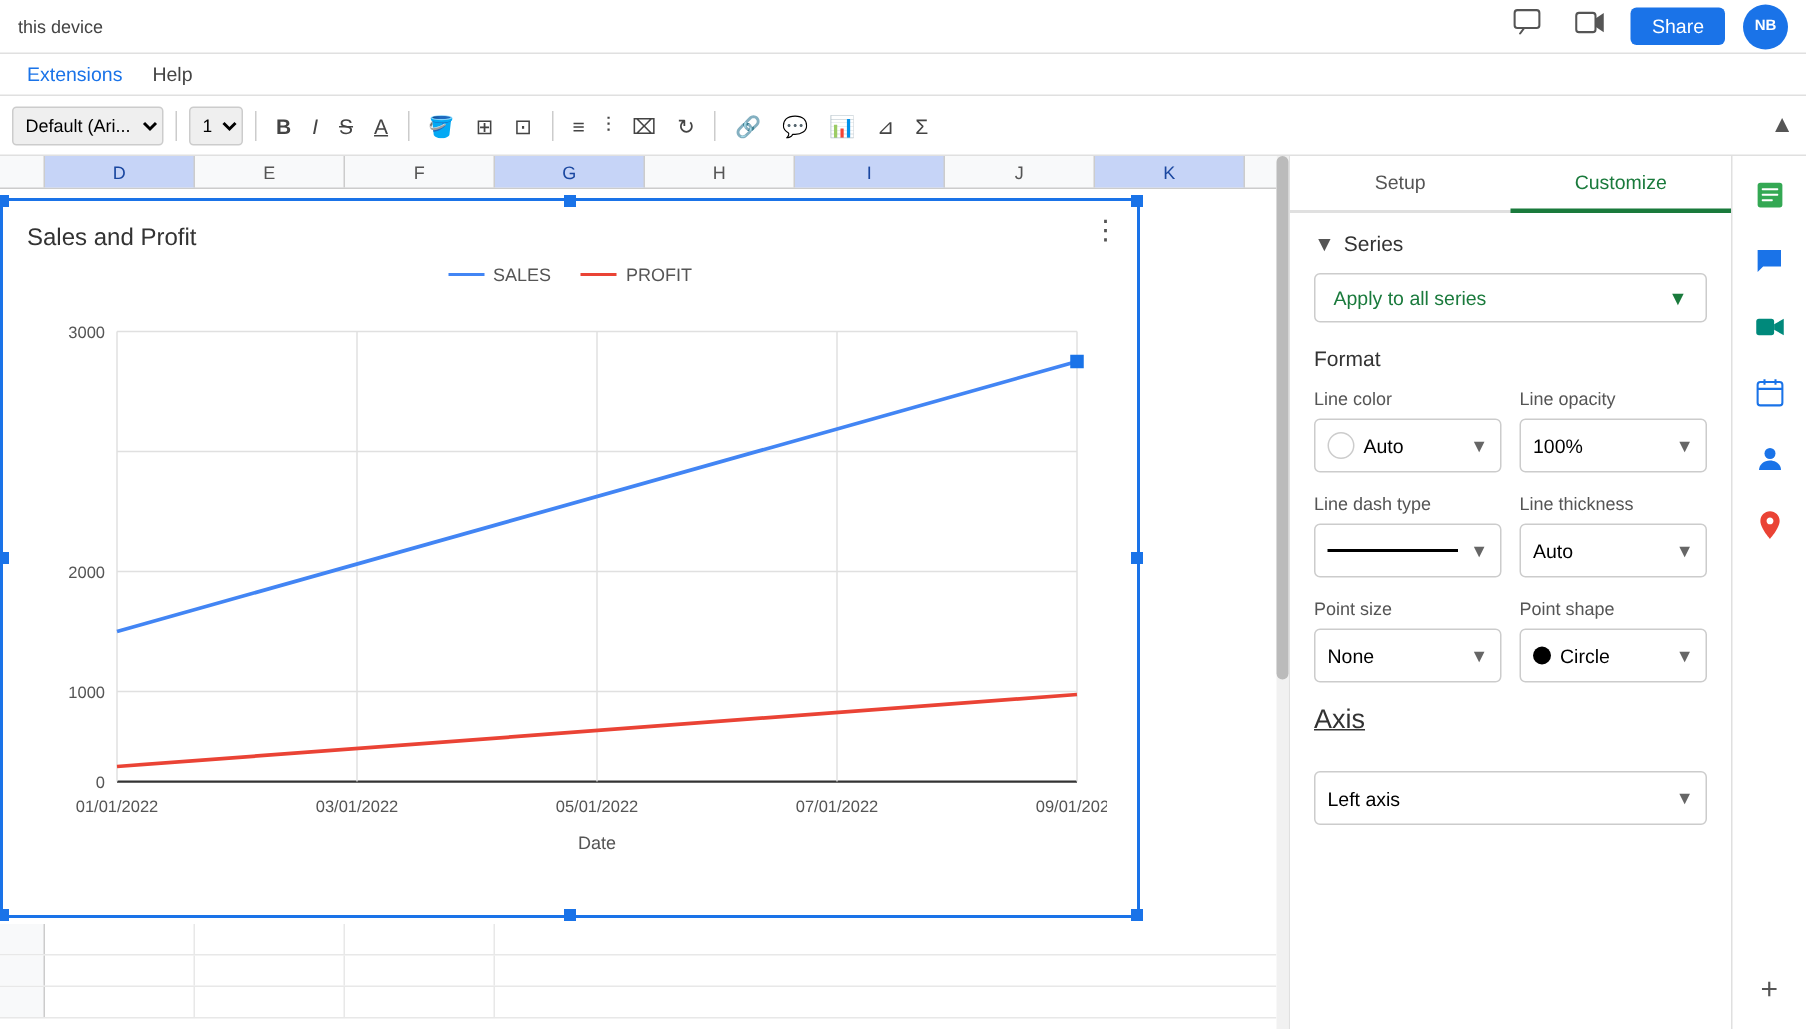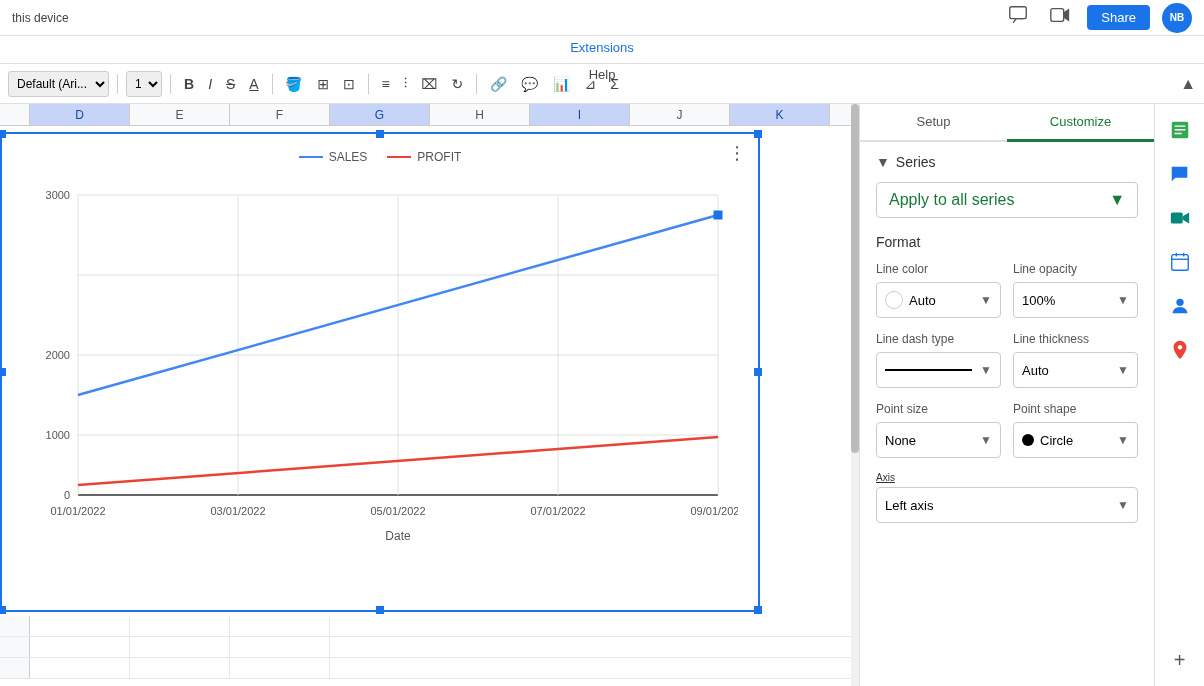--- a/index.html
+++ b/index.html
@@ -7,21 +7,21 @@
 
     
     .top-bar { display: flex; align-items: center; justify-content: space-between; padding: 4px 12px; border-bottom: 1px solid #e0e0e0; height: 36px; }
     .top-bar-left { font-size: 12px; color: #444; }
     .top-bar-right { display: flex; align-items: center; gap: 12px; }
     .share-btn { background: #1a73e8; color: #fff; border: none; border-radius: 4px; padding: 5px 14px; font-size: 13px; cursor: pointer; }
     .avatar { width: 30px; height: 30px; border-radius: 50%; background: #1a73e8; display: flex; align-items: center; justify-content: center; color: #fff; font-size: 10px; font-weight: bold; }
     .icon-btn { background: none; border: none; cursor: pointer; padding: 4px; color: #555; font-size: 18px; }
 
     
-    .menu-bar { display: flex; align-items: center; gap: 8px; padding: 2px 12px; border-bottom: 1px solid #e0e0e0; height: 28px; font-size: 13px; flex-direction: column; }
+    .menu-bar { display: flex; align-items: center; gap: 8px; padding: 2px 12px; border-bottom: 1px solid #e0e0e0; height: 28px; font-size: 13px; }
     .menu-item { color: #444; cursor: pointer; padding: 2px 6px; }
     .menu-item.blue { color: #1a73e8; }
 
     
     .toolbar { display: flex; align-items: center; gap: 4px; padding: 2px 8px; border-bottom: 1px solid #e0e0e0; height: 40px; overflow: hidden; }
     .toolbar-select { border: 1px solid #ccc; border-radius: 3px; padding: 2px 4px; font-size: 12px; height: 26px; }
     .toolbar-sep { width: 1px; height: 20px; background: #ccc; margin: 0 4px; }
     .toolbar-btn { background: none; border: none; cursor: pointer; padding: 3px 5px; font-size: 14px; color: #444; border-radius: 3px; }
     .toolbar-collapse { margin-left: auto; font-size: 16px; color: #555; cursor: pointer; background: none; border: none; }
 
@@ -70,21 +70,21 @@
 
     
     .editor-body { padding: 12px 16px; }
 
     
     .section-header { display: flex; align-items: center; gap: 6px; margin-bottom: 12px; cursor: pointer; }
     .section-chevron { font-size: 14px; color: #555; }
     .section-title { font-size: 14px; color: #333; font-weight: 500; }
 
     
-    .series-dropdown { width: 100%; border: 1px solid #ccc; border-radius: 4px; padding: 8px 12px; font-size: 16px; color: #1a7a3c; background: #fff; display: flex; align-items: center; justify-content: space-between; cursor: pointer; margin-bottom: 16px; }
+    .series-dropdown { width: 100%; border: 1px solid #ccc; border-radius: 4px; padding: 8px 12px; font-size: 13px; color: #1a7a3c; background: #fff; display: flex; align-items: center; justify-content: space-between; cursor: pointer; margin-bottom: 16px; }
     .series-dropdown span { color: #1a7a3c; font-weight: 500; }
 
     
     .format-label { font-size: 14px; color: #333; font-weight: 500; margin-bottom: 12px; }
 
     
     .two-col { display: flex; gap: 12px; margin-bottom: 14px; }
     .field-group { flex: 1; }
     .field-label { font-size: 12px; color: #555; margin-bottom: 6px; }
     .field-select { width: 100%; border: 1px solid #ccc; border-radius: 4px; padding: 6px 8px; font-size: 13px; background: #fff; display: flex; align-items: center; justify-content: space-between; cursor: pointer; height: 36px; }
@@ -93,21 +93,21 @@
     
     .color-circle { width: 18px; height: 18px; border-radius: 50%; border: 1px solid #ccc; background: #fff; margin-right: 6px; }
 
     
     .dash-preview { flex: 1; height: 2px; background: #000; margin-right: 8px; }
 
     
     .point-dot { width: 12px; height: 12px; border-radius: 50%; background: #000; margin-right: 6px; }
 
     
-    .axis-label { font-size: 10px; color: #333; font-weight: 500; margin-bottom: 4px; margin-top: 4px; text-decoration: underline; }
+    .axis-label { font-size: 18px; color: #333; font-weight: 500; margin-bottom: 24px; margin-top: 4px; text-decoration: underline; }
 
     
     .scrollbar-track { width: 8px; background: #f1f1f1; position: relative; flex-shrink: 0; }
     .scrollbar-thumb { position: absolute; top: 0; width: 100%; background: #bbb; border-radius: 4px; height: 60%; }
 
     
     .ws-sidebar { width: 50px; background: #fff; border-left: 1px solid #e0e0e0; display: flex; flex-direction: column; align-items: center; padding: 8px 0; gap: 8px; }
     .ws-icon { width: 36px; height: 36px; border-radius: 4px; display: flex; align-items: center; justify-content: center; cursor: pointer; font-size: 18px; }
     .ws-plus { font-size: 20px; color: #555; cursor: pointer; }
 
@@ -204,20 +204,21 @@
         <div class="drag-handle top-right"></div>
         <div class="drag-handle mid-left"></div>
         <div class="drag-handle mid-right"></div>
         <div class="drag-handle bot-left"></div>
         <div class="drag-handle bot-mid"></div>
         <div class="drag-handle bot-right"></div>
 
         <button class="chart-more-btn">⋮</button>
 
         <div class="chart-inner">
+          <div class="chart-title">Sales and Profit</div>
           <div class="chart-legend">
             <div class="legend-item">
               <div class="legend-line" style="background:#4285f4;"></div>
               <span>SALES</span>
             </div>
             <div class="legend-item">
               <div class="legend-line" style="background:#ea4335;"></div>
               <span>PROFIT</span>
             </div>
           </div>

